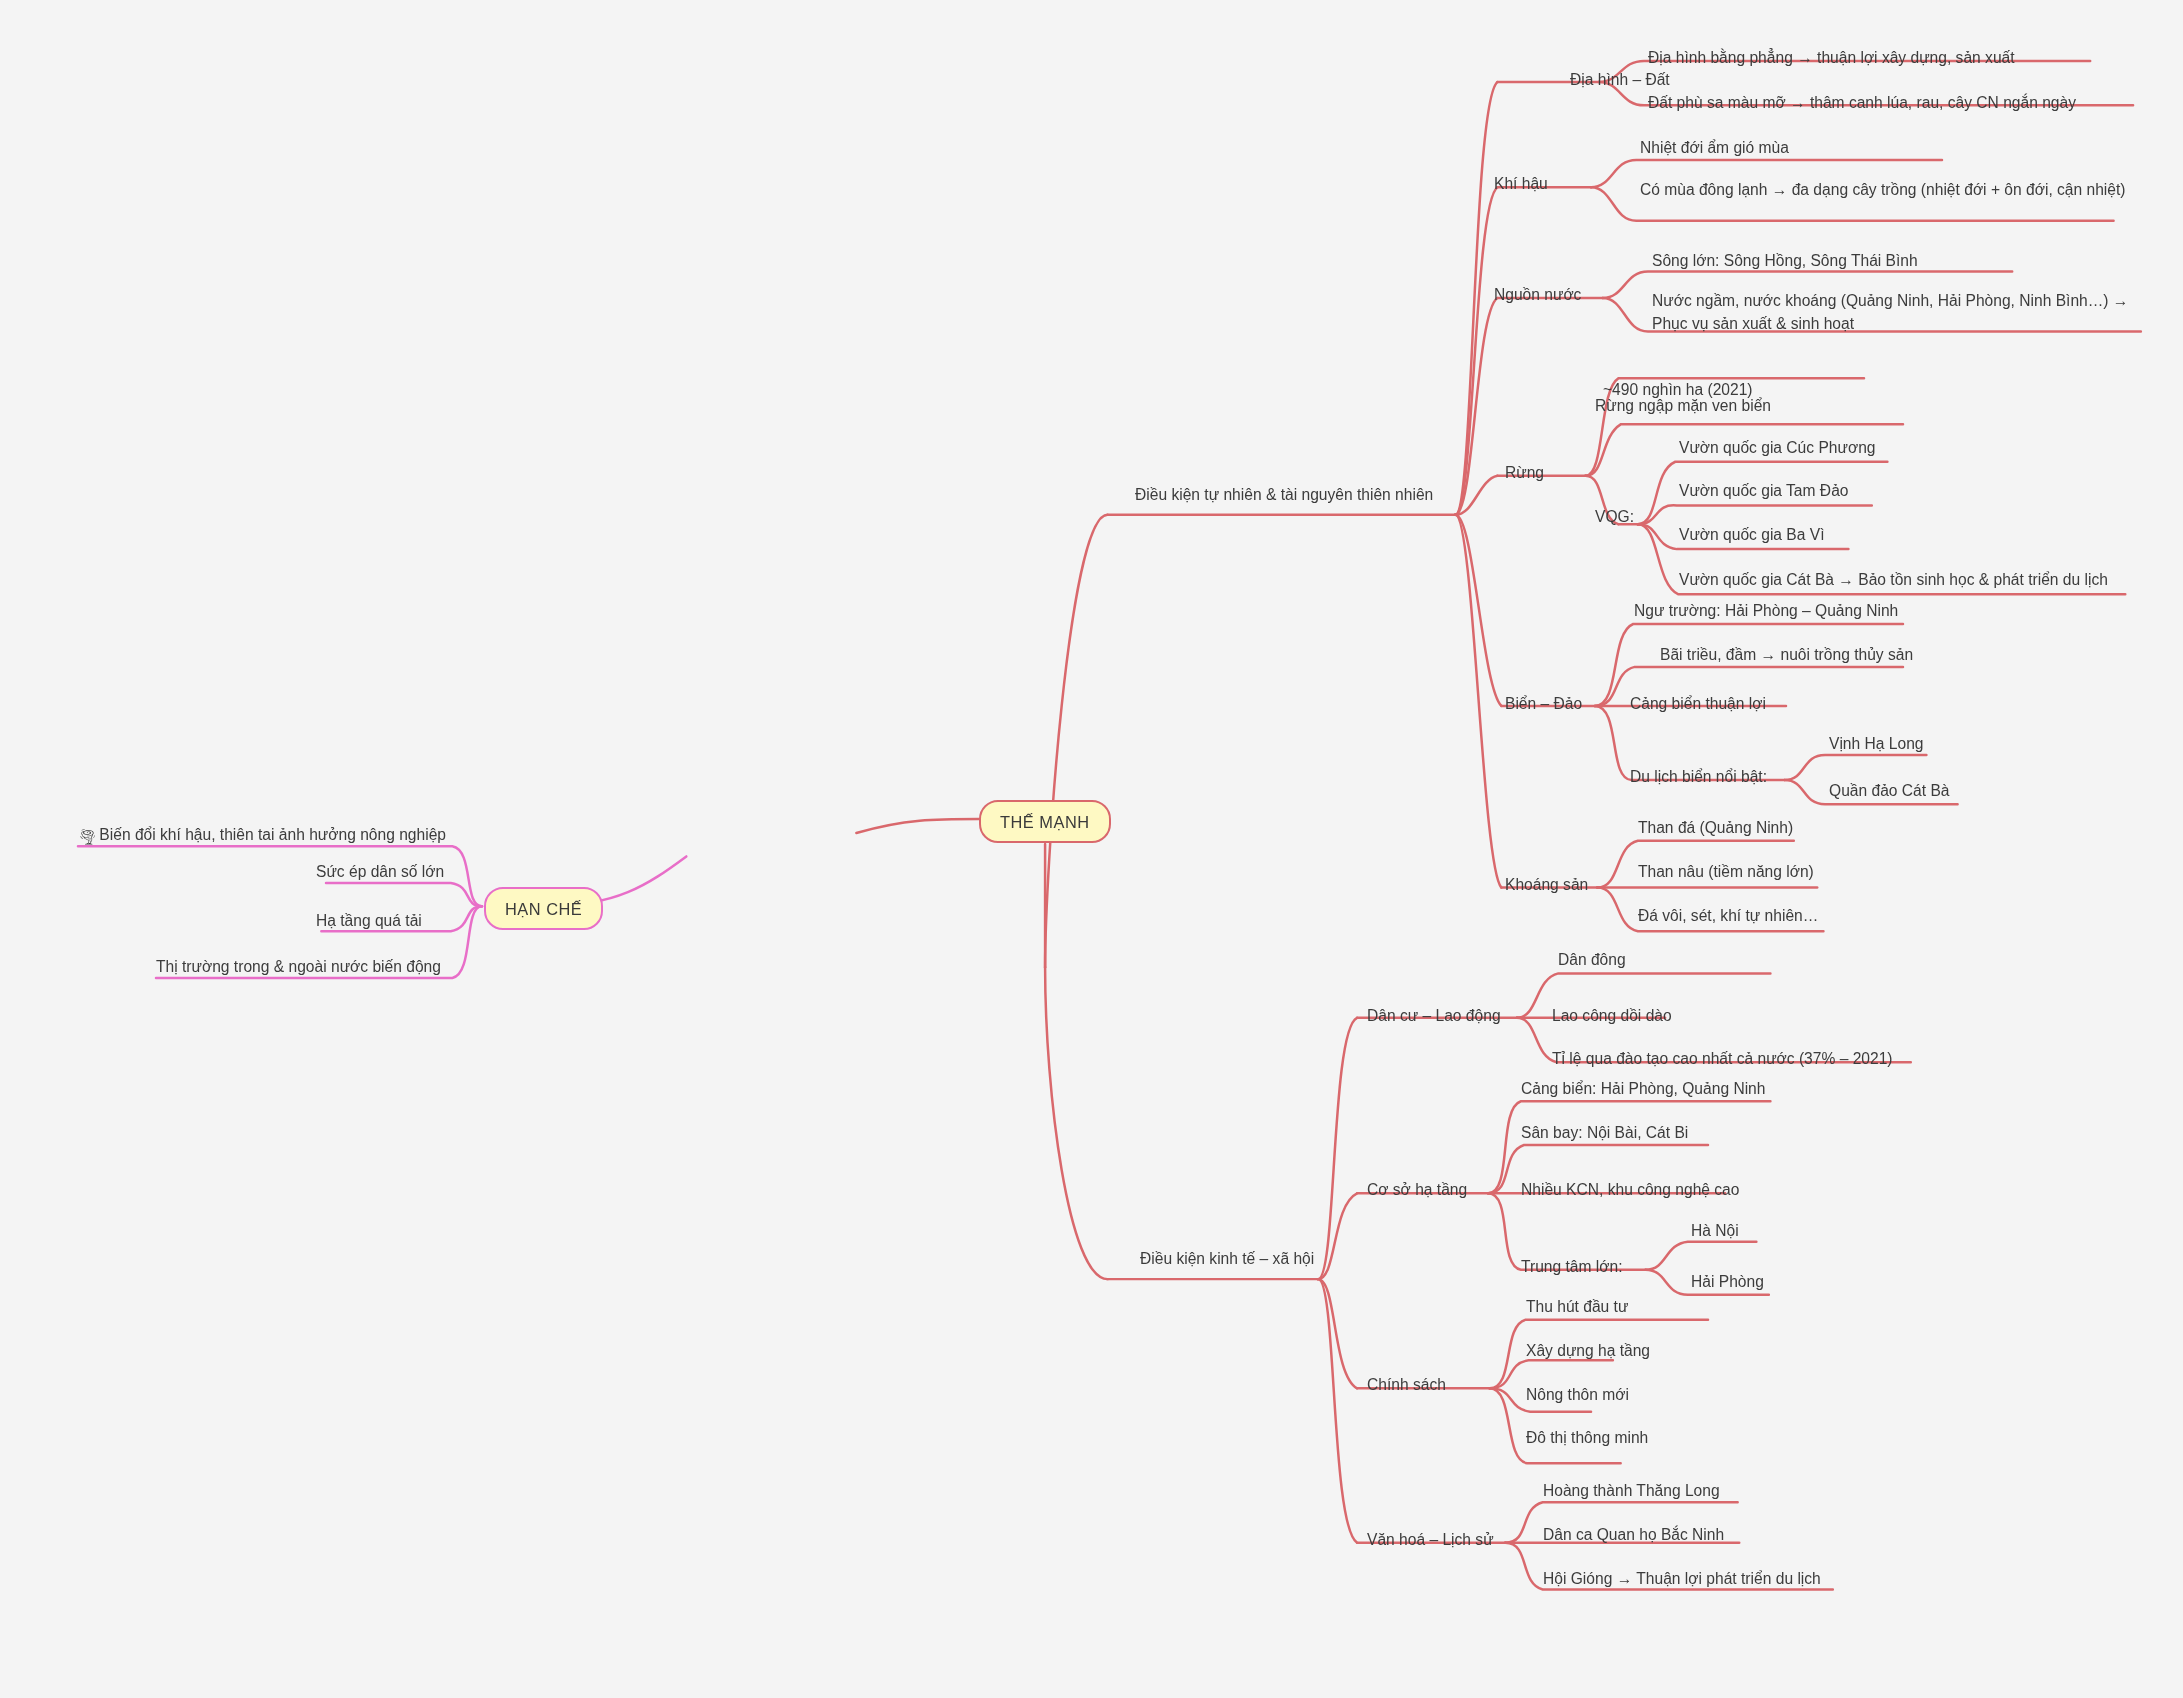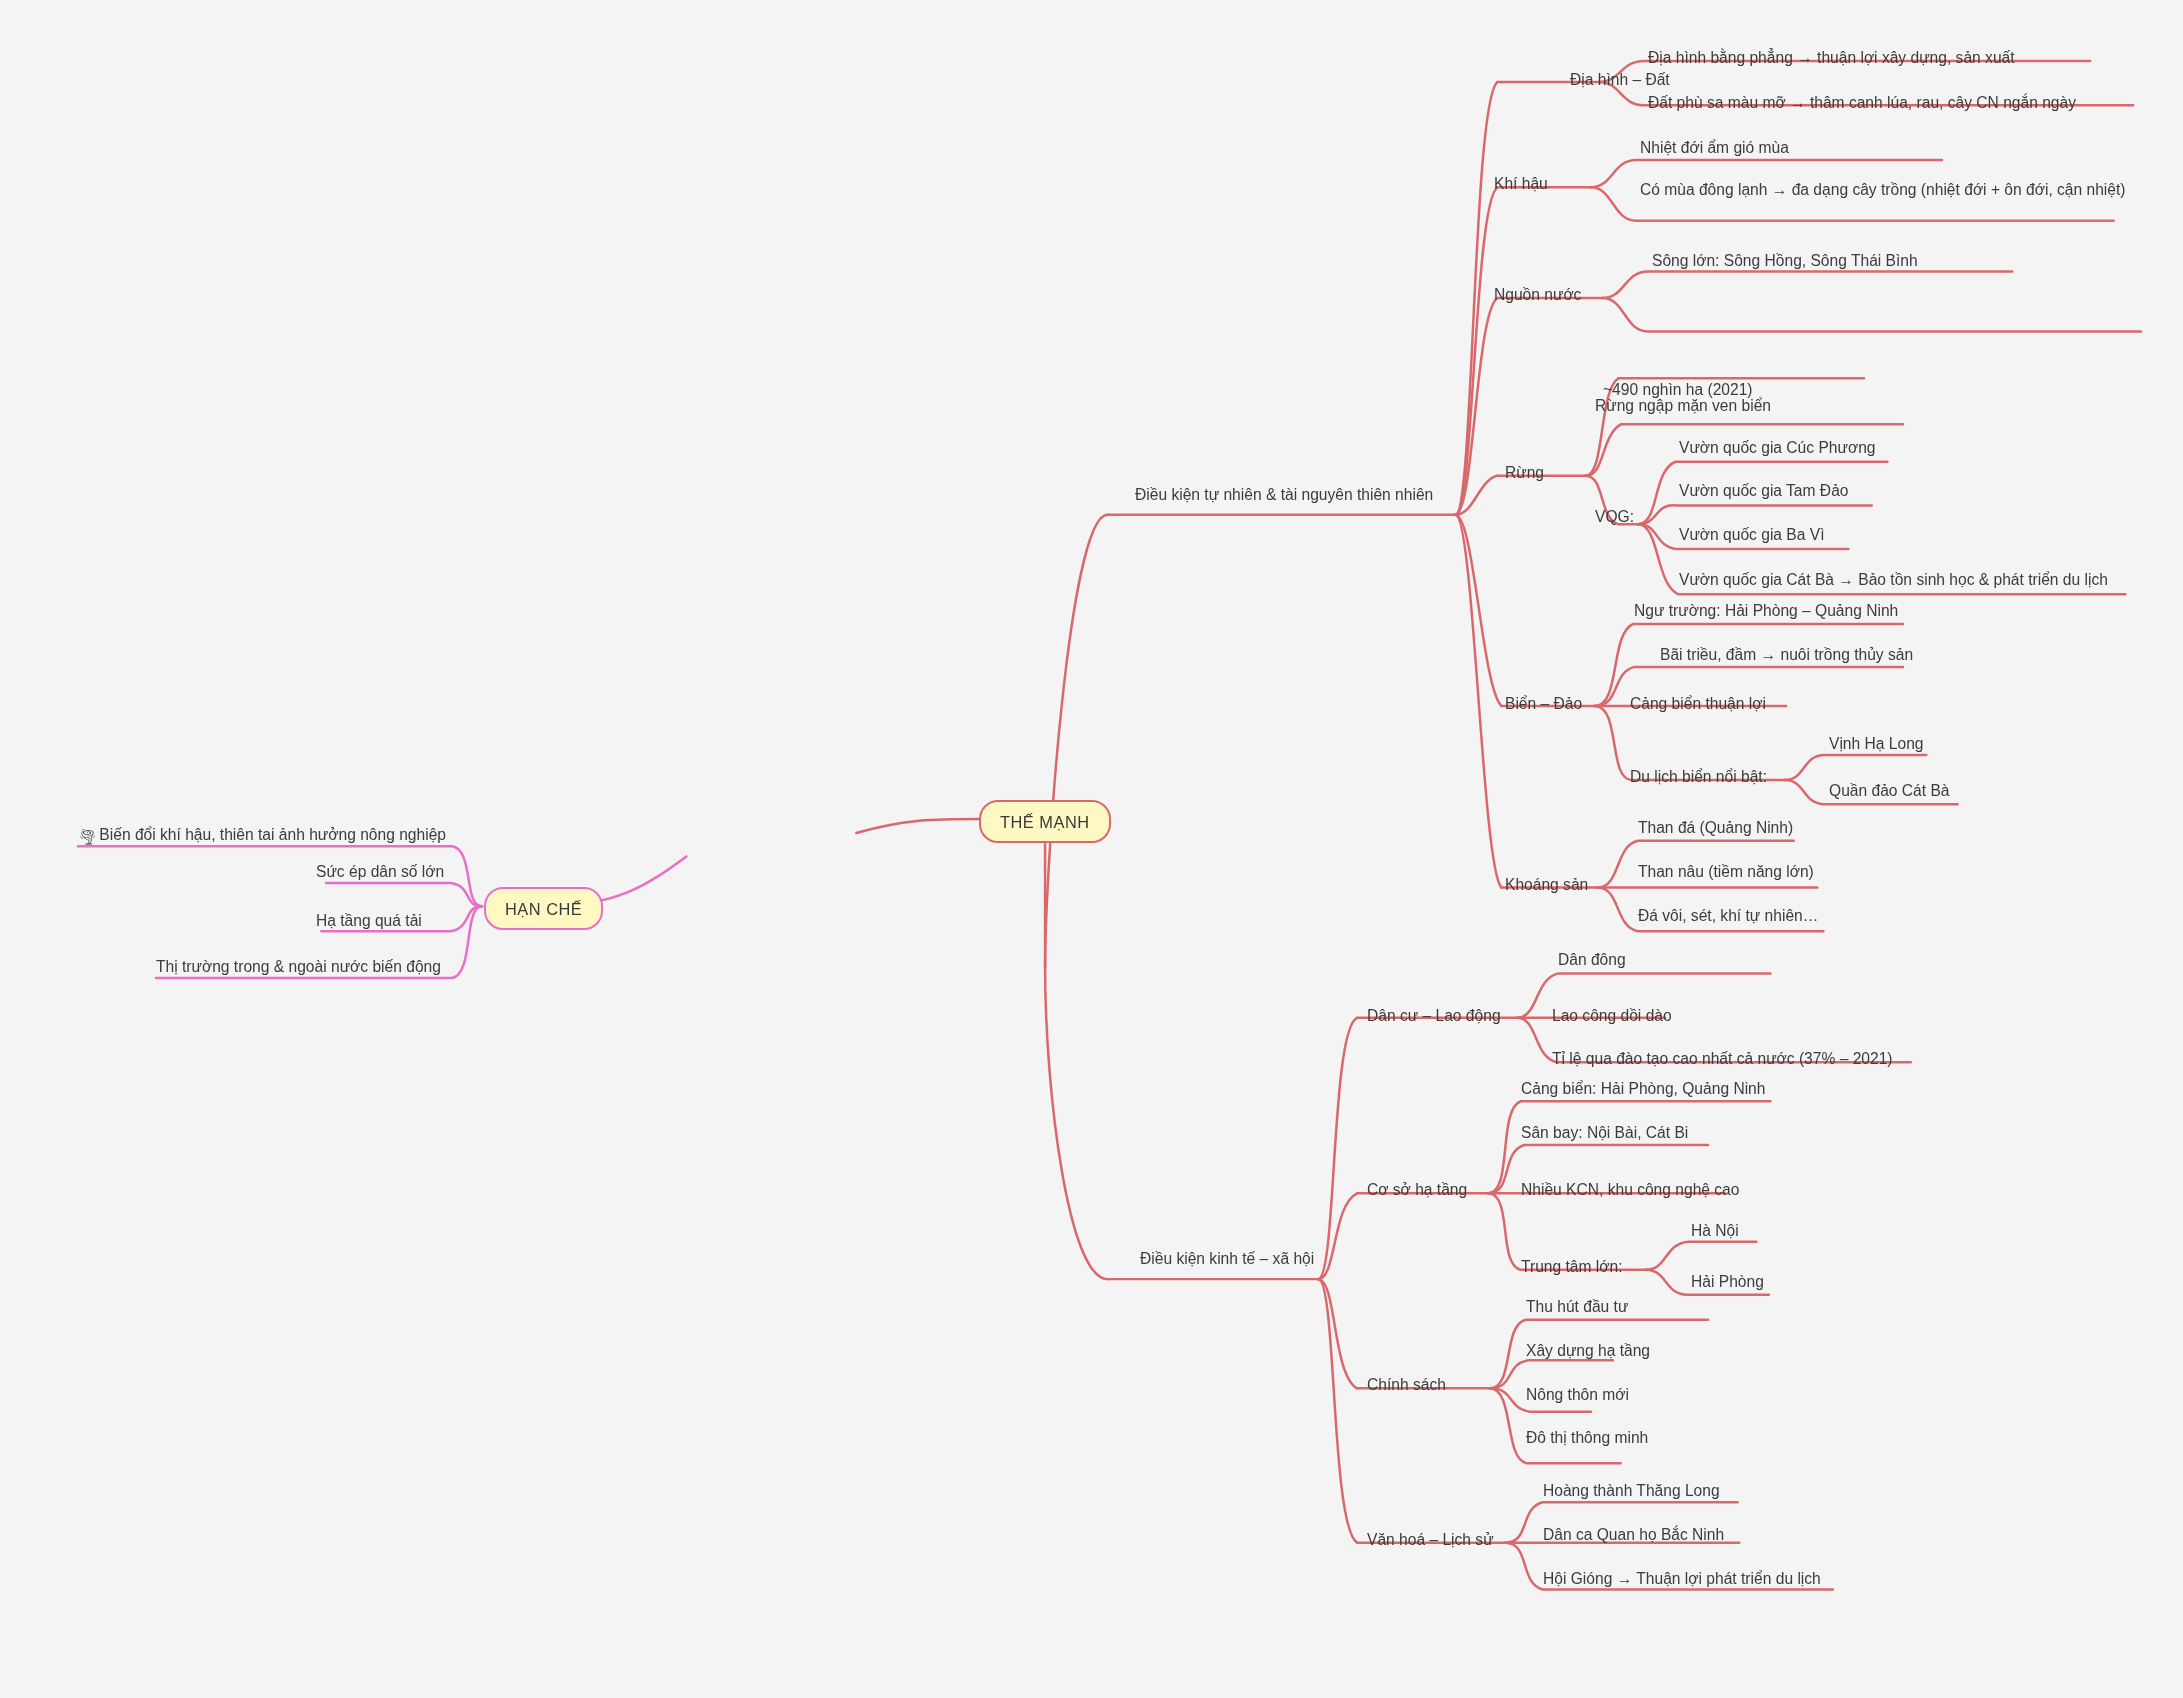--- a/index.html
+++ b/index.html
@@ -165,20 +165,21 @@
   <div class="node t" style="left:1546px;top:69px;margin-left:24px;">Địa hình – Đất</div>
   <div class="node t" style="left:1648px;top:47px;">Địa hình bằng phẳng → thuận lợi xây dựng, sản xuất</div>
   <div class="node t" style="left:1648px;top:92px;">Đất phù sa màu mỡ → thâm canh lúa, rau, cây CN ngắn ngày</div>
 
   <div class="node t" style="left:1494px;top:173px;">Khí hậu</div>
   <div class="node t" style="left:1640px;top:137px;">Nhiệt đới ẩm gió mùa</div>
   <div class="node t wrapn" style="left:1640px;top:178px;width:509px;">Có mùa đông lạnh → đa dạng cây trồng (nhiệt đới + ôn đới, cận nhiệt)</div>
 
   <div class="node t" style="left:1494px;top:284px;">Nguồn nước</div>
   <div class="node t" style="left:1652px;top:250px;">Sông lớn: Sông Hồng, Sông Thái Bình</div>
+  <div class="node t wrapn" style="left:1652px;top:289px;width:515px;">Nước ngầm, nước khoáng (Quảng Ninh, Hải Phòng, Ninh Bình…) → Phục vụ sản xuất &amp; sinh hoạt</div>
 
   <div class="node t" style="left:1505px;top:462px;">Rừng</div>
   <div class="node t" style="left:1603px;top:351px;margin-top:28px;">~490 nghìn ha (2021)</div>
   <div class="node t" style="left:1595px;top:395px;">Rừng ngập mặn ven biển</div>
   <div class="node t" style="left:1595px;top:506px;">VQG:</div>
   <div class="node t" style="left:1679px;top:437px;">Vườn quốc gia Cúc Phương</div>
   <div class="node t" style="left:1679px;top:480px;">Vườn quốc gia Tam Đảo</div>
   <div class="node t" style="left:1679px;top:524px;">Vườn quốc gia Ba Vì</div>
   <div class="node t" style="left:1679px;top:569px;">Vườn quốc gia Cát Bà → Bảo tồn sinh học &amp; phát triển du lịch</div>
 

